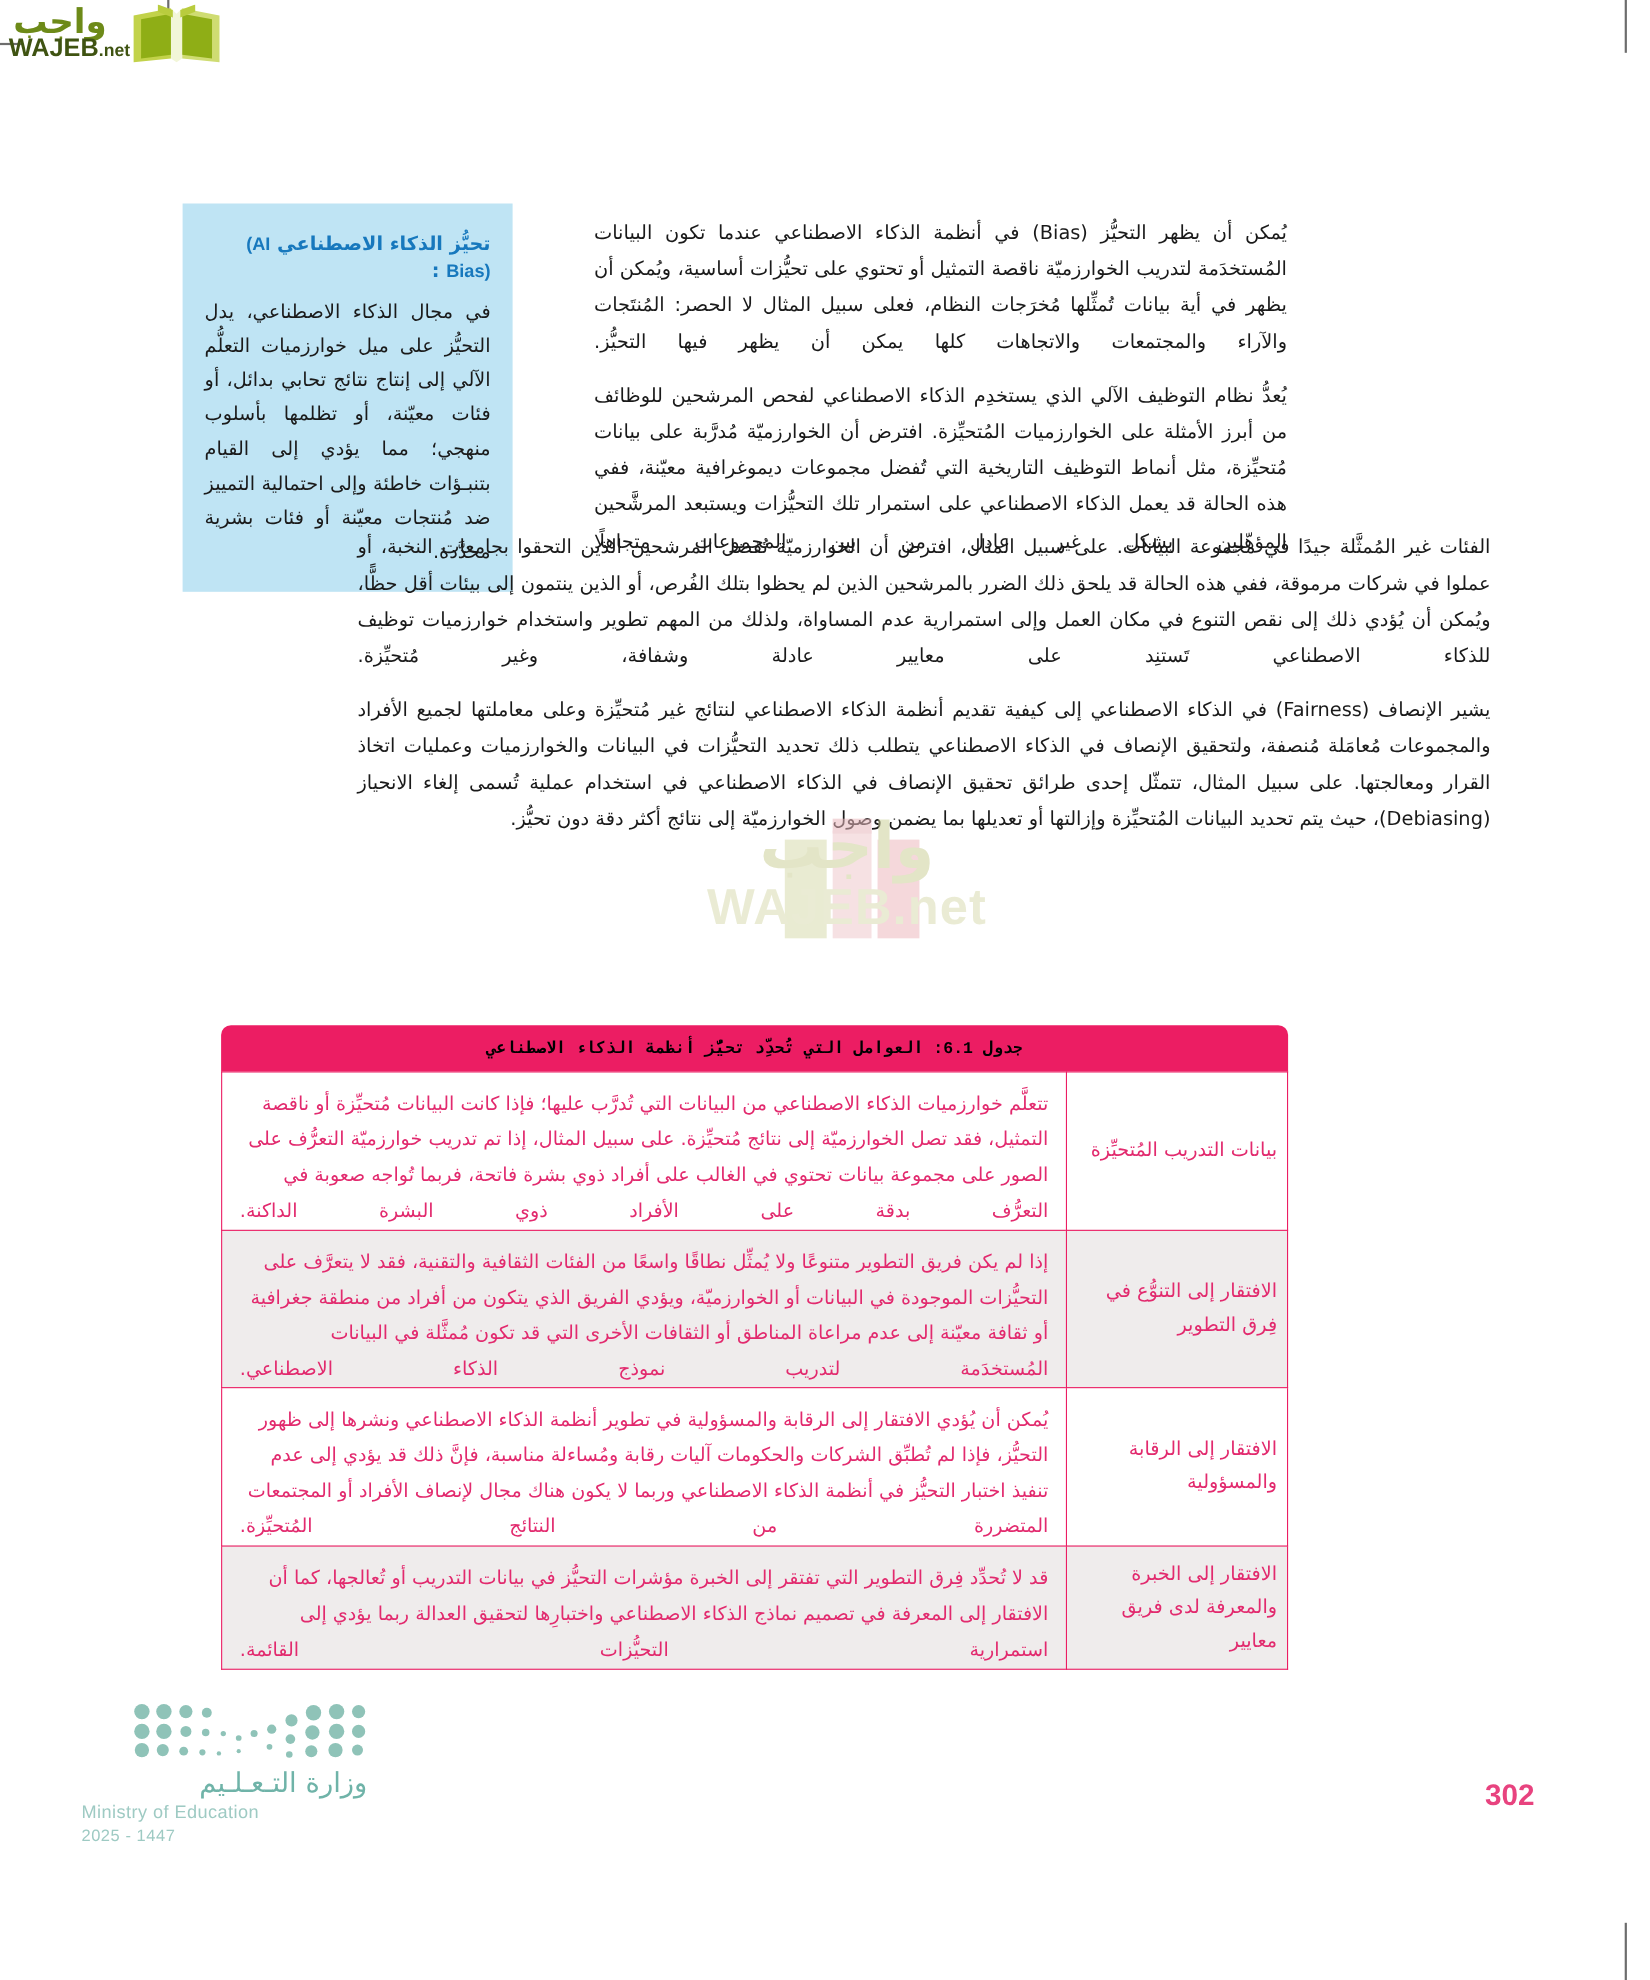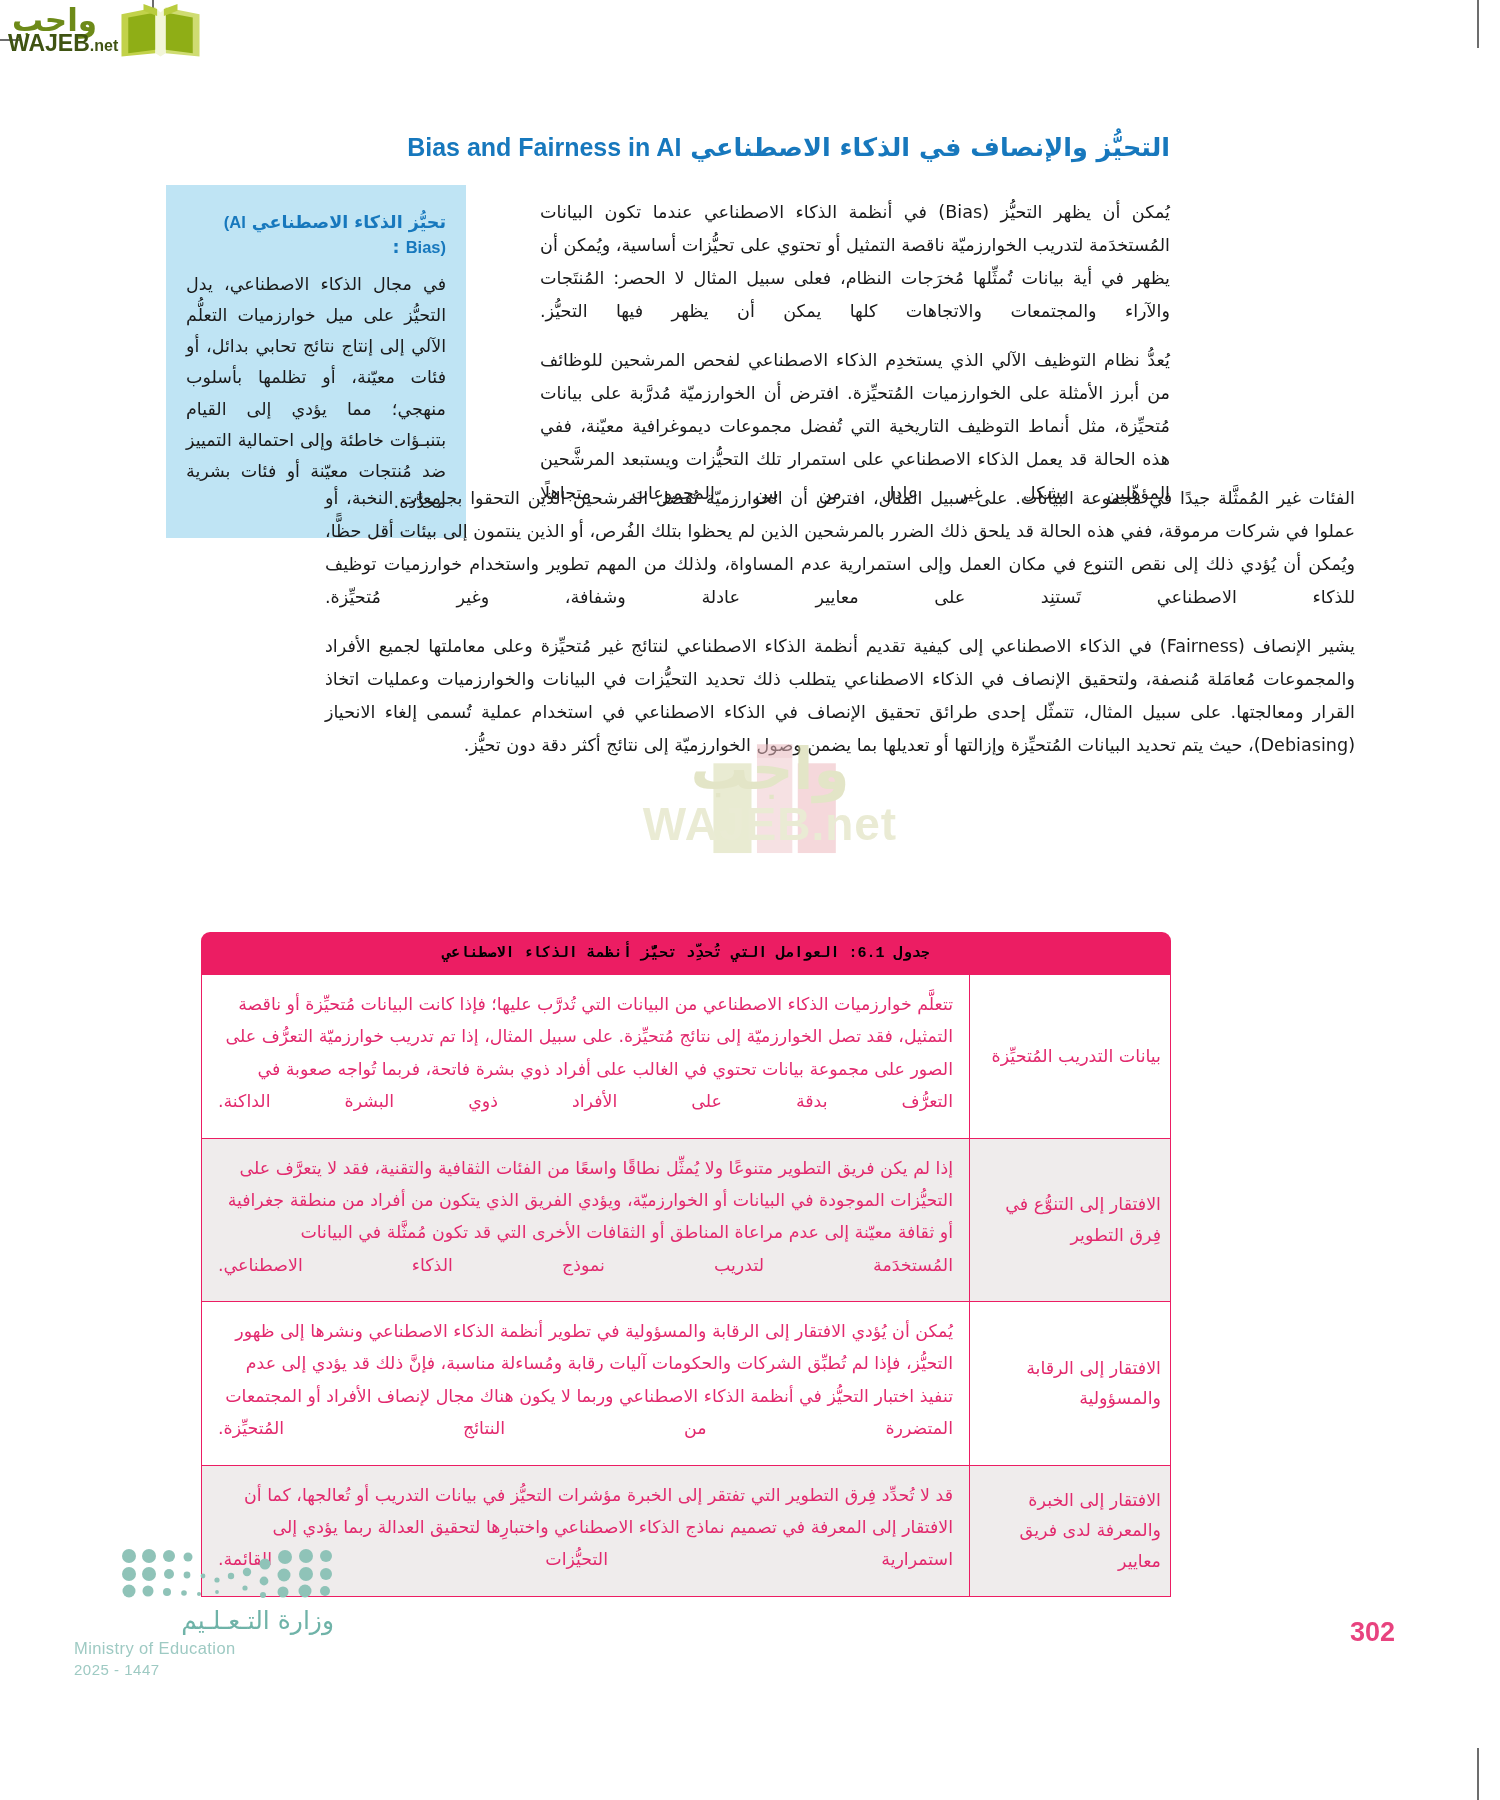--- a/index.html
+++ b/index.html
@@ -248,21 +248,21 @@
     text-align: center;
     font-size: 17.5px;
     line-height: 1.75;
     padding: 10px 9px;
   }
   td.desc-cell {
     text-align: justify;
     text-align-last: justify;
     font-size: 17.4px;
     line-height: 1.86;
-    padding: 13px 16px 20px 16px;
+    padding: 13px 16px 0 16px;
   }
   tr.alt td { background: #efecec; }
   tr.plain td { background: #ffffff; }
 
   
   .moe {
     position: absolute;
     left: 74px;
     bottom: 122px;
     width: 260px;
@@ -324,24 +324,20 @@
       <path d="M4 12 L44 4 L44 58 L4 62 Z" fill="#c2d24a"></path>
       <path d="M12 16 L44 10 L44 54 L12 58 Z" fill="#8fae16"></path>
       <path d="M96 12 L56 4 L56 58 L96 62 Z" fill="#cfdc72"></path>
       <path d="M88 16 L56 10 L56 54 L88 58 Z" fill="#8fae16"></path>
       <path d="M44 4 L50 10 L56 4 L56 58 L50 62 L44 58 Z" fill="#f2f6d8"></path>
       <path d="M30 0 L46 6 L46 14 L30 8 Z" fill="#b9cc3e"></path>
       <path d="M70 0 L54 6 L54 14 L70 8 Z" fill="#b9cc3e"></path>
     </svg>
   </div>
 
-  <div class="heading">
-    <span>التحيُّز والإنصاف في الذكاء الاصطناعي</span>
-    <span class="en">Bias and Fairness in AI</span>
-  </div>
 
   <aside class="side-box">
     <div class="side-box-title">
       <span>تحيُّز الذكاء الاصطناعي</span>
       <span class="en">(AI Bias)</span><span> :</span>
     </div>
     <div class="side-box-body">في مجال الذكاء الاصطناعي، يدل التحيُّز على ميل خوارزميات التعلُّم الآلي إلى إنتاج نتائج تحابي بدائل، أو فئات معيّنة، أو تظلمها بأسلوب منهجي؛ مما يؤدي إلى القيام بتنبـؤات خاطئة وإلى احتمالية التمييز ضد مُنتجات معيّنة أو فئات بشرية محدَّدة.</div>
   </aside>
 
   <div class="body-col">

